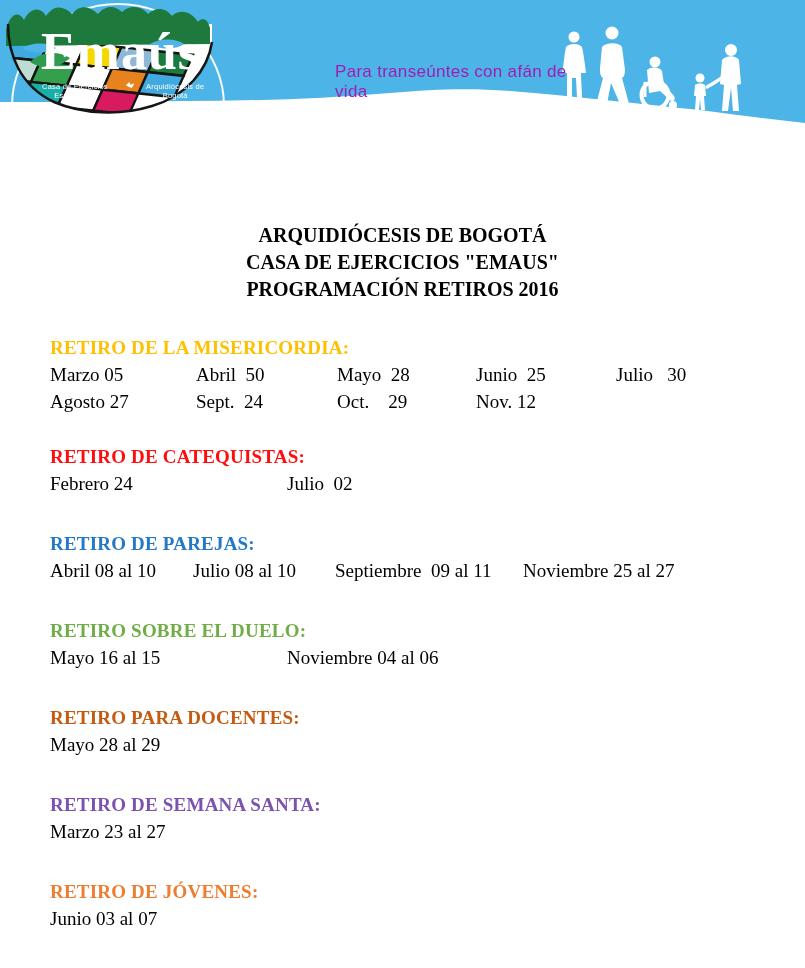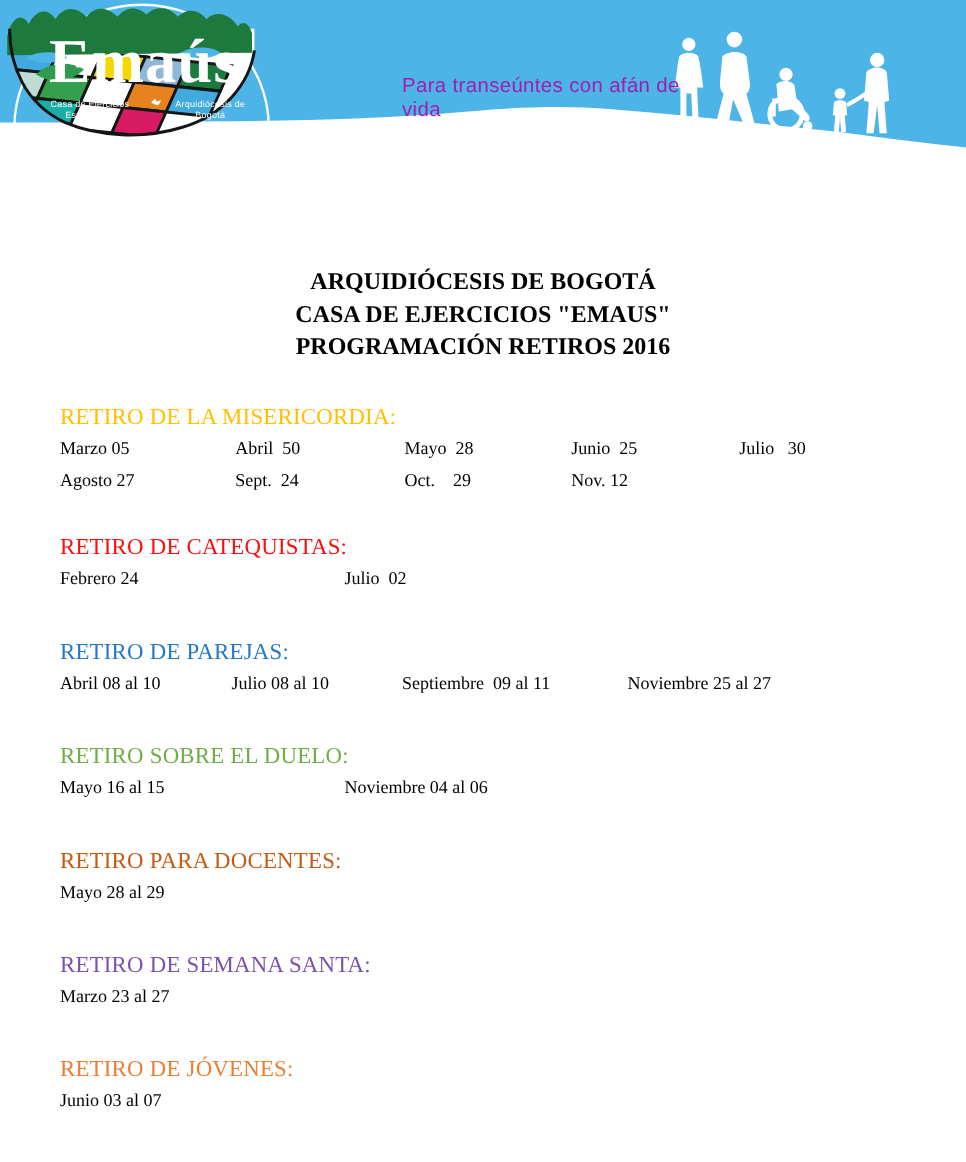--- a/index.html
+++ b/index.html
@@ -18,22 +18,22 @@
         clip-path:polygon(0 55%,40% 0,55% 45%,100% 20%,70% 100%,30% 80%);}
   .tagline{position:absolute;top:62px;left:335px;width:240px;color:#a21caf;
            font-family:"Liberation Sans",sans-serif;font-size:17px;letter-spacing:.3px;}
   .patchwork{position:absolute;top:94px;left:8px;}
 
   
   .title-block{padding-top:222px;text-align:center;font-weight:bold;font-size:20px;line-height:27px;}
   .sections{padding-left:50px;padding-top:31px;}
   .retreat{margin-bottom:33px;}
   .retreat.tight{margin-bottom:28px;}
-  .retreat h2{margin:0;font-size:19px;font-weight:400;line-height:27px;letter-spacing:.2px;}
-  .row{display:flex;font-size:15px;line-height:27px;white-space:pre;}
+  .retreat h2{margin:0;font-size:19px;font-weight:700;line-height:27px;letter-spacing:.2px;}
+  .row{display:flex;font-size:19px;line-height:27px;white-space:pre;}
   .cell{flex:0 0 auto;}
   .cw146{width:146px}.cw141{width:141px}.cw139{width:139px}.cw140{width:140px}
   .cw237{width:237px}.cw143{width:143px}.cw142{width:142px}.cw188{width:188px}
 </style>
 </head>
 <body>
 
 <div class="page">
 
   <div class="header">

